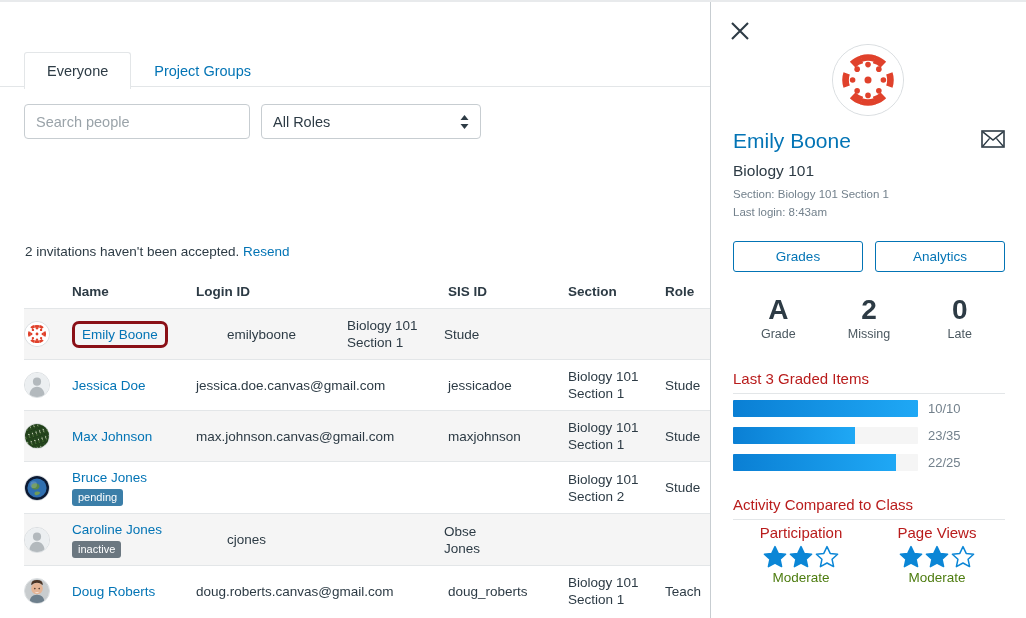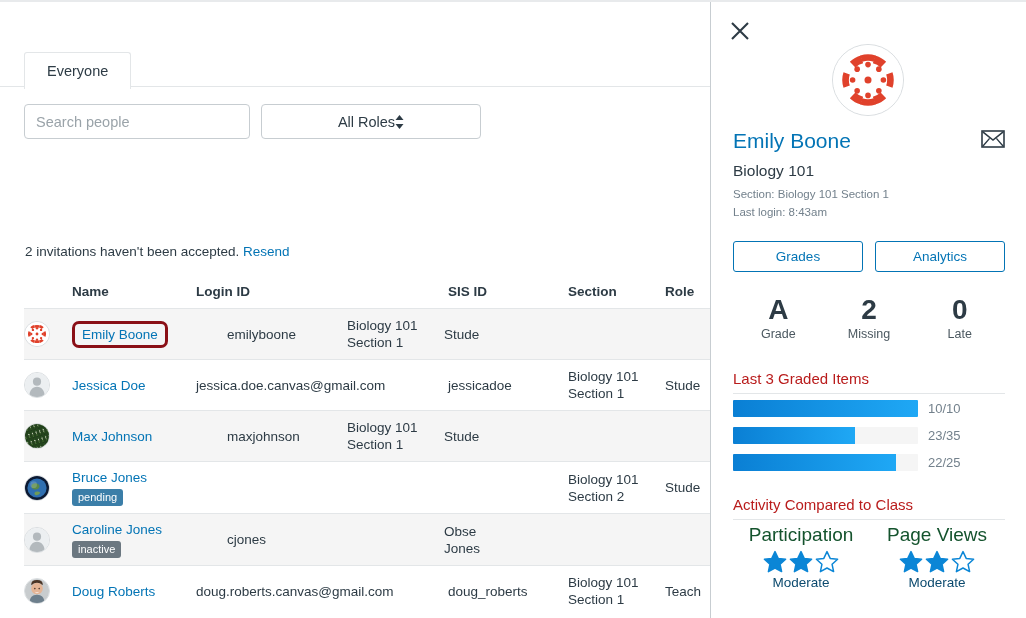--- a/index.html
+++ b/index.html
@@ -32,21 +32,21 @@
   .filters { position:absolute; left:24px; top:88px; display:flex; gap:11px; }
   .search-input {
     width:226px; height:35px; border:1px solid #c7cdd1; border-radius:4px;
     padding:0 11px; font-size:14.5px; color:#2d3b45; background:#fff;
     font-family:"Liberation Sans", sans-serif;
   }
   .search-input::placeholder { color:#9aa3a9; }
   .role-select {
     width:220px; height:35px; border:1px solid #c7cdd1; border-radius:4px;
     padding:0 11px; font-size:14.5px; color:#2d3b45; background:#fff;
-    display:flex; align-items:center; justify-content:center; cursor:pointer;
+    display:flex; align-items:center; justify-content:space-between; cursor:pointer;
   }
   .spin { display:flex; flex-direction:column; gap:2px; line-height:0; color:#2d3b45; }
   .spin svg { display:block; }
 
   
   .invite-note { position:absolute; left:25px; top:228px; font-size:13.5px; color:#2d3b45; }
   .invite-note a { color:#0374b5; text-decoration:none; cursor:pointer; }
 
   
   .tbl { position:absolute; left:24px; top:262px; width:1000px; }
@@ -124,38 +124,39 @@
   #activity-title { top:494px; }
 
   .bars { position:absolute; left:22px; top:396px; width:272px; }
   .bar-row { display:flex; align-items:center; height:21px; margin-bottom:6px; }
   .bar-track { width:185px; height:17px; background:#f5f5f5; border-radius:1px; overflow:hidden; }
   .bar-fill { height:100%; background:linear-gradient(90deg,#0a7fd4 0%,#1fa8f5 100%); }
   .bar-lbl { font-size:13px; color:#73818c; margin-left:10px; }
 
   .activity { position:absolute; left:22px; top:522px; width:272px; display:flex; }
   .act { flex:1; text-align:center; }
-  .act .t { font-size:19px; color:#14532d;text-align:center; }
+  .act .t { font-size:15px; color:#b91c1c;text-align:center; }
   .act .stars { margin:4px 0 2px; line-height:0; }
   .act .stars svg { display:inline-block; margin:0 1px; }
-  .act .lv { font-size:13.5px; color:#0c4a6e; cursor:pointer; }
+  .act .lv { font-size:13.5px; color:#4d7c0f; cursor:pointer; }
 </style>
 </head>
 <body>
 
 <div id="app">
 
   <div class="top-rule"></div>
 
   <div class="main">
 
     <div class="tabs-underline"></div>
 
     <div class="tabs">
       <div class="tab active">Everyone</div>
+      <div class="tab inactive">Project Groups</div>
     </div>
 
     <div class="filters">
       <input class="search-input" type="text" placeholder="Search people" style="">
       <div class="role-select">
         <span>All Roles</span>
         <span class="spin">
           <svg width="9" height="14" viewBox="0 0 9 14">
             <path d="M4.5 0 L8.5 5 L0.5 5 Z" fill="#2d3b45"></path>
             <path d="M4.5 14 L0.5 9 L8.5 9 Z" fill="#2d3b45"></path>
@@ -401,20 +402,21 @@
                   <rect x="46" y="38" width="4" height="4" fill="#8fa37c"></rect>
                   <rect x="83" y="99" width="4" height="4" fill="#44702f"></rect>
                 </svg>
               </span>
             </div>
             <div class="c-name">
               <span class="nm-wrap">
                 <span class="nm">Max Johnson</span>
               </span>
             </div>
+            <div class="c-login">max.johnson.canvas@gmail.com</div>
             <div class="c-sis">maxjohnson</div>
             <div class="c-sec">Biology 101<br>Section 1</div>
             <div class="c-role">Stude</div>
           </div>
           <div class="row">
             <div class="c-av">
               <span class="avatar">
                 <svg viewBox="0 0 100 100">
                   <rect width="100" height="100" fill="#0c1a33"></rect>
                   <circle cx="50" cy="50" r="40" fill="#2f6fb0"></circle>

